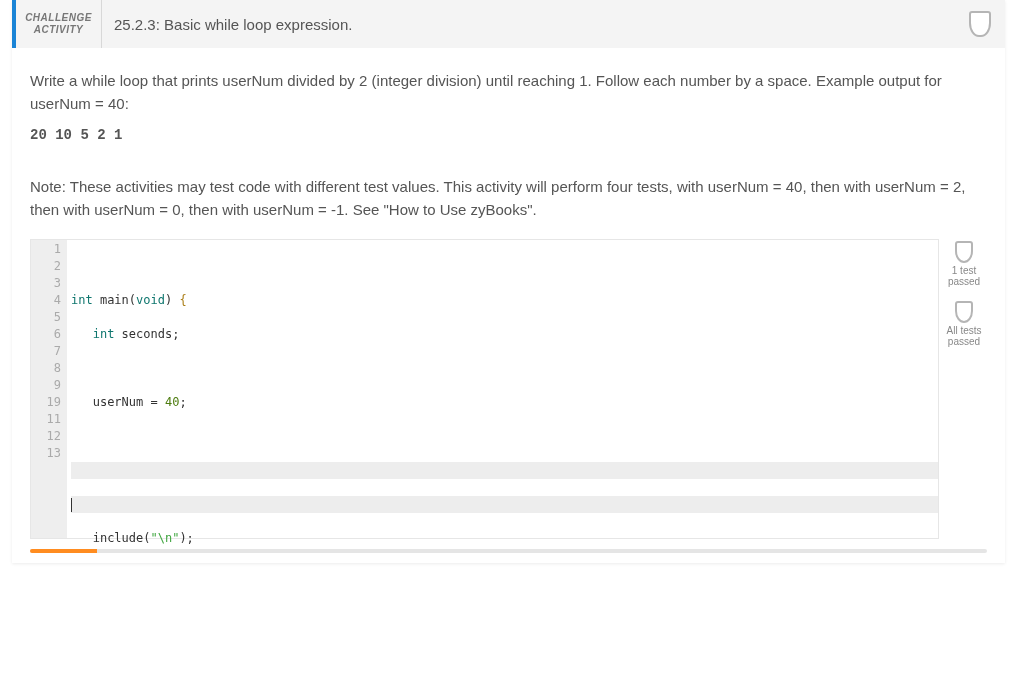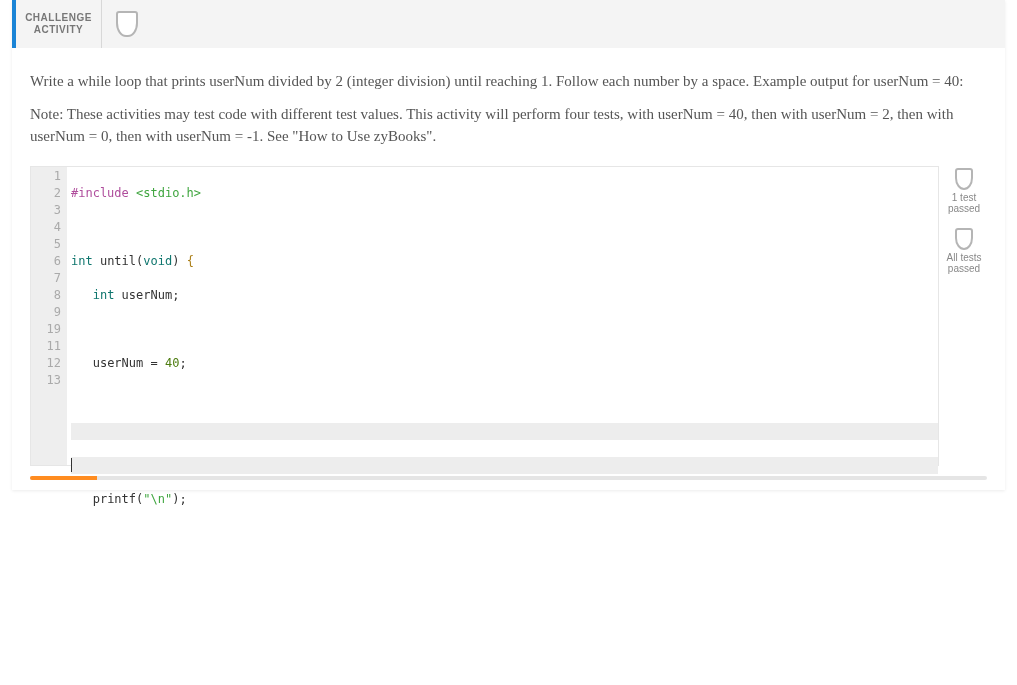--- a/index.html
+++ b/index.html
@@ -33,20 +33,21 @@
     width: 86px;
     display: flex;
     flex-direction: column;
     justify-content: center;
     align-items: center;
     font-size: 10px;
     font-weight: 700;
     letter-spacing: 0.5px;
     color: #777;
     border-right: 1px solid #d8d8d8;
+    font-style: italic;
   }
   .header-left span { line-height: 12px; }
   .header-title {
     flex: 1;
     display: flex;
     align-items: center;
     padding-left: 12px;
     font-size: 15px;
     color: #555;
     font-weight: 400;
@@ -63,21 +64,21 @@
     border-top: 2px solid #b5b5b5;
     border-radius: 3px 3px 10px 10px / 3px 3px 14px 14px;
     background: #fff;
   }
   .body {
     padding: 22px 18px 0 18px;
     color: #555;
     font-size: 15px;
     line-height: 1.5;
   }
-  .body p { margin: 0 0 10px 0; font-family: Liberation Serif, serif; }
+  .body p { margin: 0 0 10px 0; }
   .mono {
     font-family: "Courier New", monospace;
     font-size: 14px;
     font-weight: bold;
     color: #555;
     margin: 10px 0 30px 0;
   }
   .editor-zone {
     display: flex;
     margin: 18px 18px 0 18px;
@@ -153,27 +154,29 @@
 <body>
 
 <div class="page">
   <div class="card">
 
     <div class="header">
       <div class="header-left">
         <span>CHALLENGE</span>
         <span>ACTIVITY</span>
       </div>
+      <div class="header-title">25.2.3: Basic while loop expression.</div>
       <div class="header-right">
         <div class="shield-icon"></div>
       </div>
     </div>
 
     <div class="body">
       <p>Write a while loop that prints userNum divided by 2 (integer division) until reaching 1. Follow each number by a space. Example output for userNum = 40:</p>
+      <div class="mono">20 10 5 2 1</div>
       <p>Note: These activities may test code with different test values. This activity will perform four tests, with userNum = 40, then with userNum = 2, then with userNum = 0, then with userNum = -1. See "How to Use zyBooks".</p>
     </div>
 
     <div class="editor-zone">
       <div class="editor">
         <div class="gutter">
           <div>1</div>
           <div>2</div>
           <div>3</div>
           <div>4</div>
@@ -181,30 +184,29 @@
           <div>6</div>
           <div>7</div>
           <div>8</div>
           <div>9</div>
           <div>19</div>
           <div>11</div>
           <div>12</div>
           <div>13</div>
         </div>
         <div class="code">
-<div class="code-line"><span class="kw-pre">#include</span><span class="inc"> &lt;stdio.h&gt;</span></div>
-<div class="code-line"></div>
-<div class="code-line"><span class="kw">int</span><span> until(</span><span class="kw">void</span><span>) </span><span class="br">{</span></div>
-<div class="code-line"><span>   </span><span class="kw">int</span><span> userNum;</span></div>
+<div class="code-line"></div>
+<div class="code-line"><span class="kw">int</span><span> main(</span><span class="kw">void</span><span>) </span><span class="br">{</span></div>
+<div class="code-line"><span>   </span><span class="kw">int</span><span> seconds;</span></div>
 <div class="code-line"></div>
 <div class="code-line"><span>   </span><span>userNum = </span><span class="num">40</span><span>;</span></div>
 <div class="code-line"></div>
 <div class="code-line hl"></div>
 <div class="code-line hl"><span class="cursor"></span></div>
-<div class="code-line"><span>   </span><span>printf(</span><span class="str">"\n"</span><span>);</span></div>
+<div class="code-line"><span>   </span><span>include(</span><span class="str">"\n"</span><span>);</span></div>
 <div class="code-line"></div>
 
 
         </div>
       </div>
 
       <div class="side">
         <div>
           <div class="shield-icon"></div>
           <div class="lbl">1 test</div>

